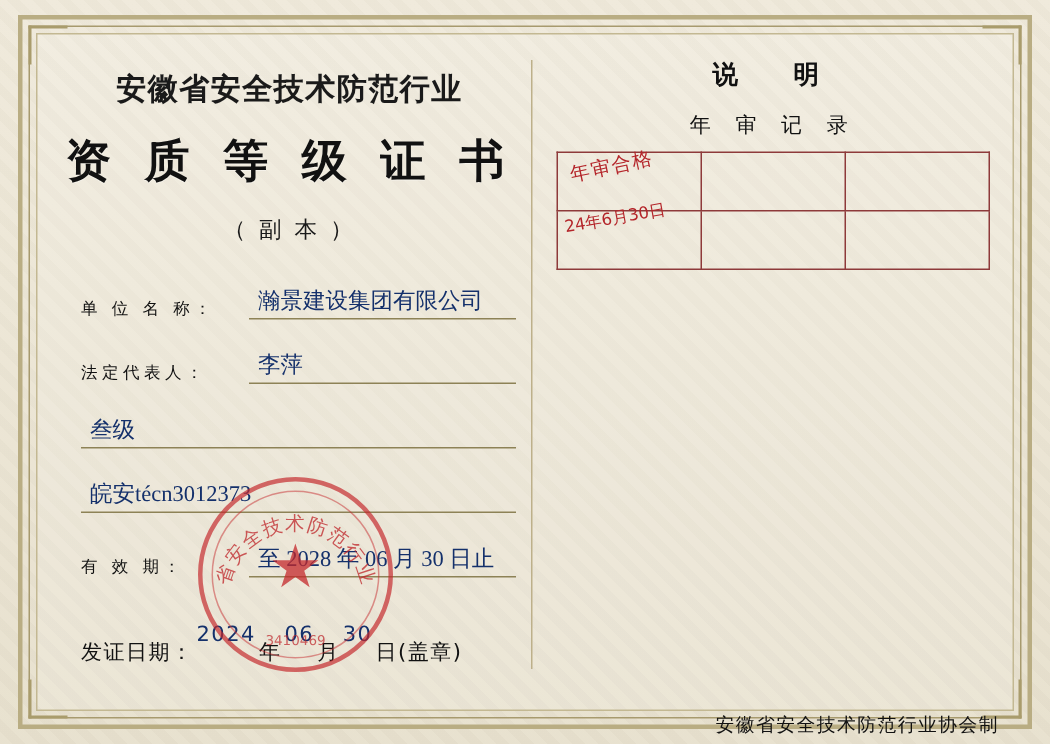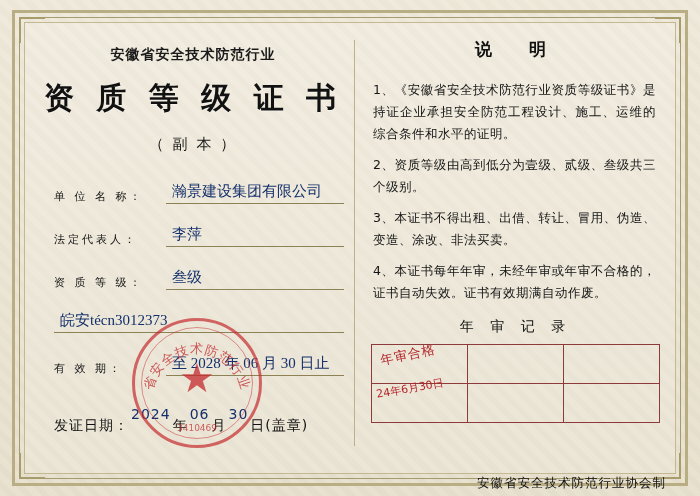--- a/index.html
+++ b/index.html
@@ -73,21 +73,21 @@
   .right-pane {
     flex: 1;
     position: relative;
     padding: 4px 16px 0 16px;
     box-sizing: border-box;
   }
 
   .org-line {
     text-align: center;
     font-family: "DejaVu Sans", sans-serif;
-    font-size: 14px;
+    font-size: 20px;
     font-weight: bold;
     color: #1a1a1a;
     letter-spacing: 1px;
     margin-top: 10px;
   }
   .main-title {
     text-align: center;
     font-size: 30px;
     font-weight: bold;
     letter-spacing: 6px;
@@ -295,21 +295,20 @@
       <div class="fields">
         <div class="field-row">
           <div class="field-label">单 位 名 称：</div>
           <div class="field-value hand">瀚景建设集团有限公司</div>
         </div>
         <div class="field-row">
           <div class="field-label">法定代表人：</div>
           <div class="field-value hand">李萍</div>
         </div>
         <div class="field-row">
-          <div class="field-label">资 质 等 级：</div>
           <div class="field-value hand">叁级</div>
         </div>
         <div class="field-row">
           <div class="field-value hand">皖安técn3012373</div>
         </div>
         <div class="field-row">
           <div class="field-label">有 效 期：</div>
           <div class="field-value hand">至 2028 年 06 月 30 日止</div>
         </div>
 
@@ -337,26 +336,20 @@
         </svg>
         <div class="seal-star">★</div>
         <div class="seal-num">3410469</div>
       </div>
     </div>
 
     <div class="divider"></div>
 
     <div class="right-pane">
       <div class="notes-title">说　明</div>
-      <div class="notes-list">
-        <div class="note-item">1、《安徽省安全技术防范行业资质等级证书》是持证企业承担安全防范工程设计、施工、运维的综合条件和水平的证明。</div>
-        <div class="note-item">2、资质等级由高到低分为壹级、贰级、叁级共三个级别。</div>
-        <div class="note-item">3、本证书不得出租、出借、转让、冒用、伪造、变造、涂改、非法买卖。</div>
-        <div class="note-item">4、本证书每年年审，未经年审或年审不合格的，证书自动失效。证书有效期满自动作废。</div>
-      </div>
 
       <div class="review-title">年 审 记 录</div>
       <table class="review-table">
         <tbody>
             <tr>
           <td class="review-cell-stamp">
             <span class="stamp-text">年审合格</span>
             <span class="stamp-date">24年6月30日</span>
           </td>
           <td></td>

